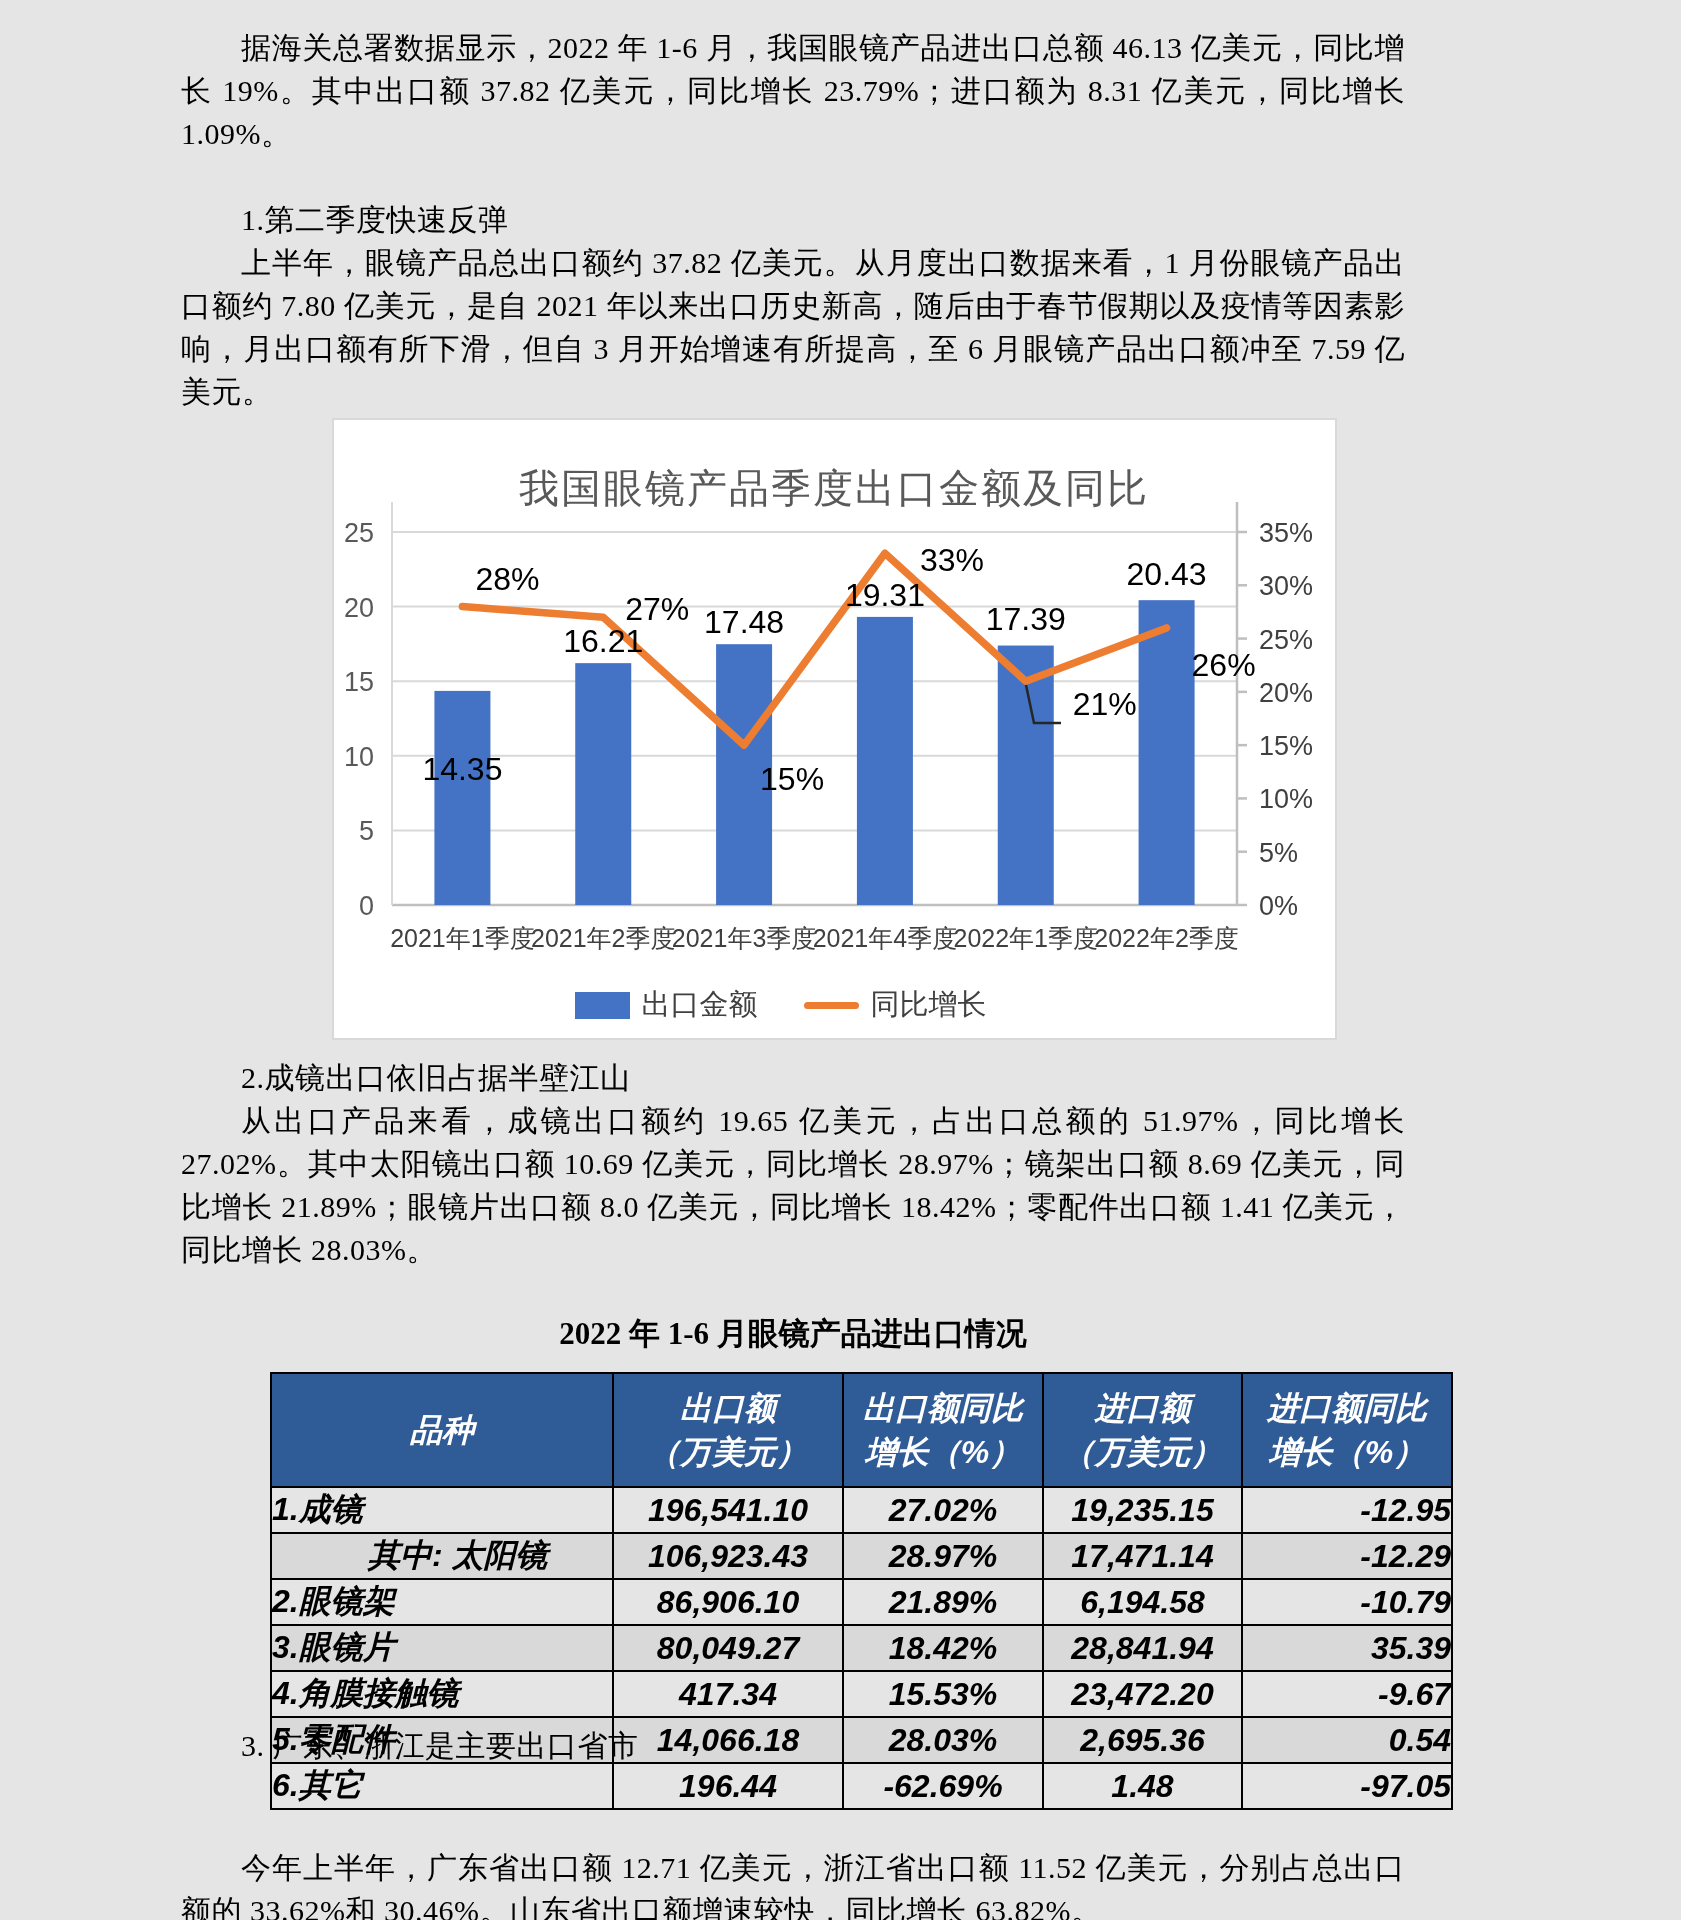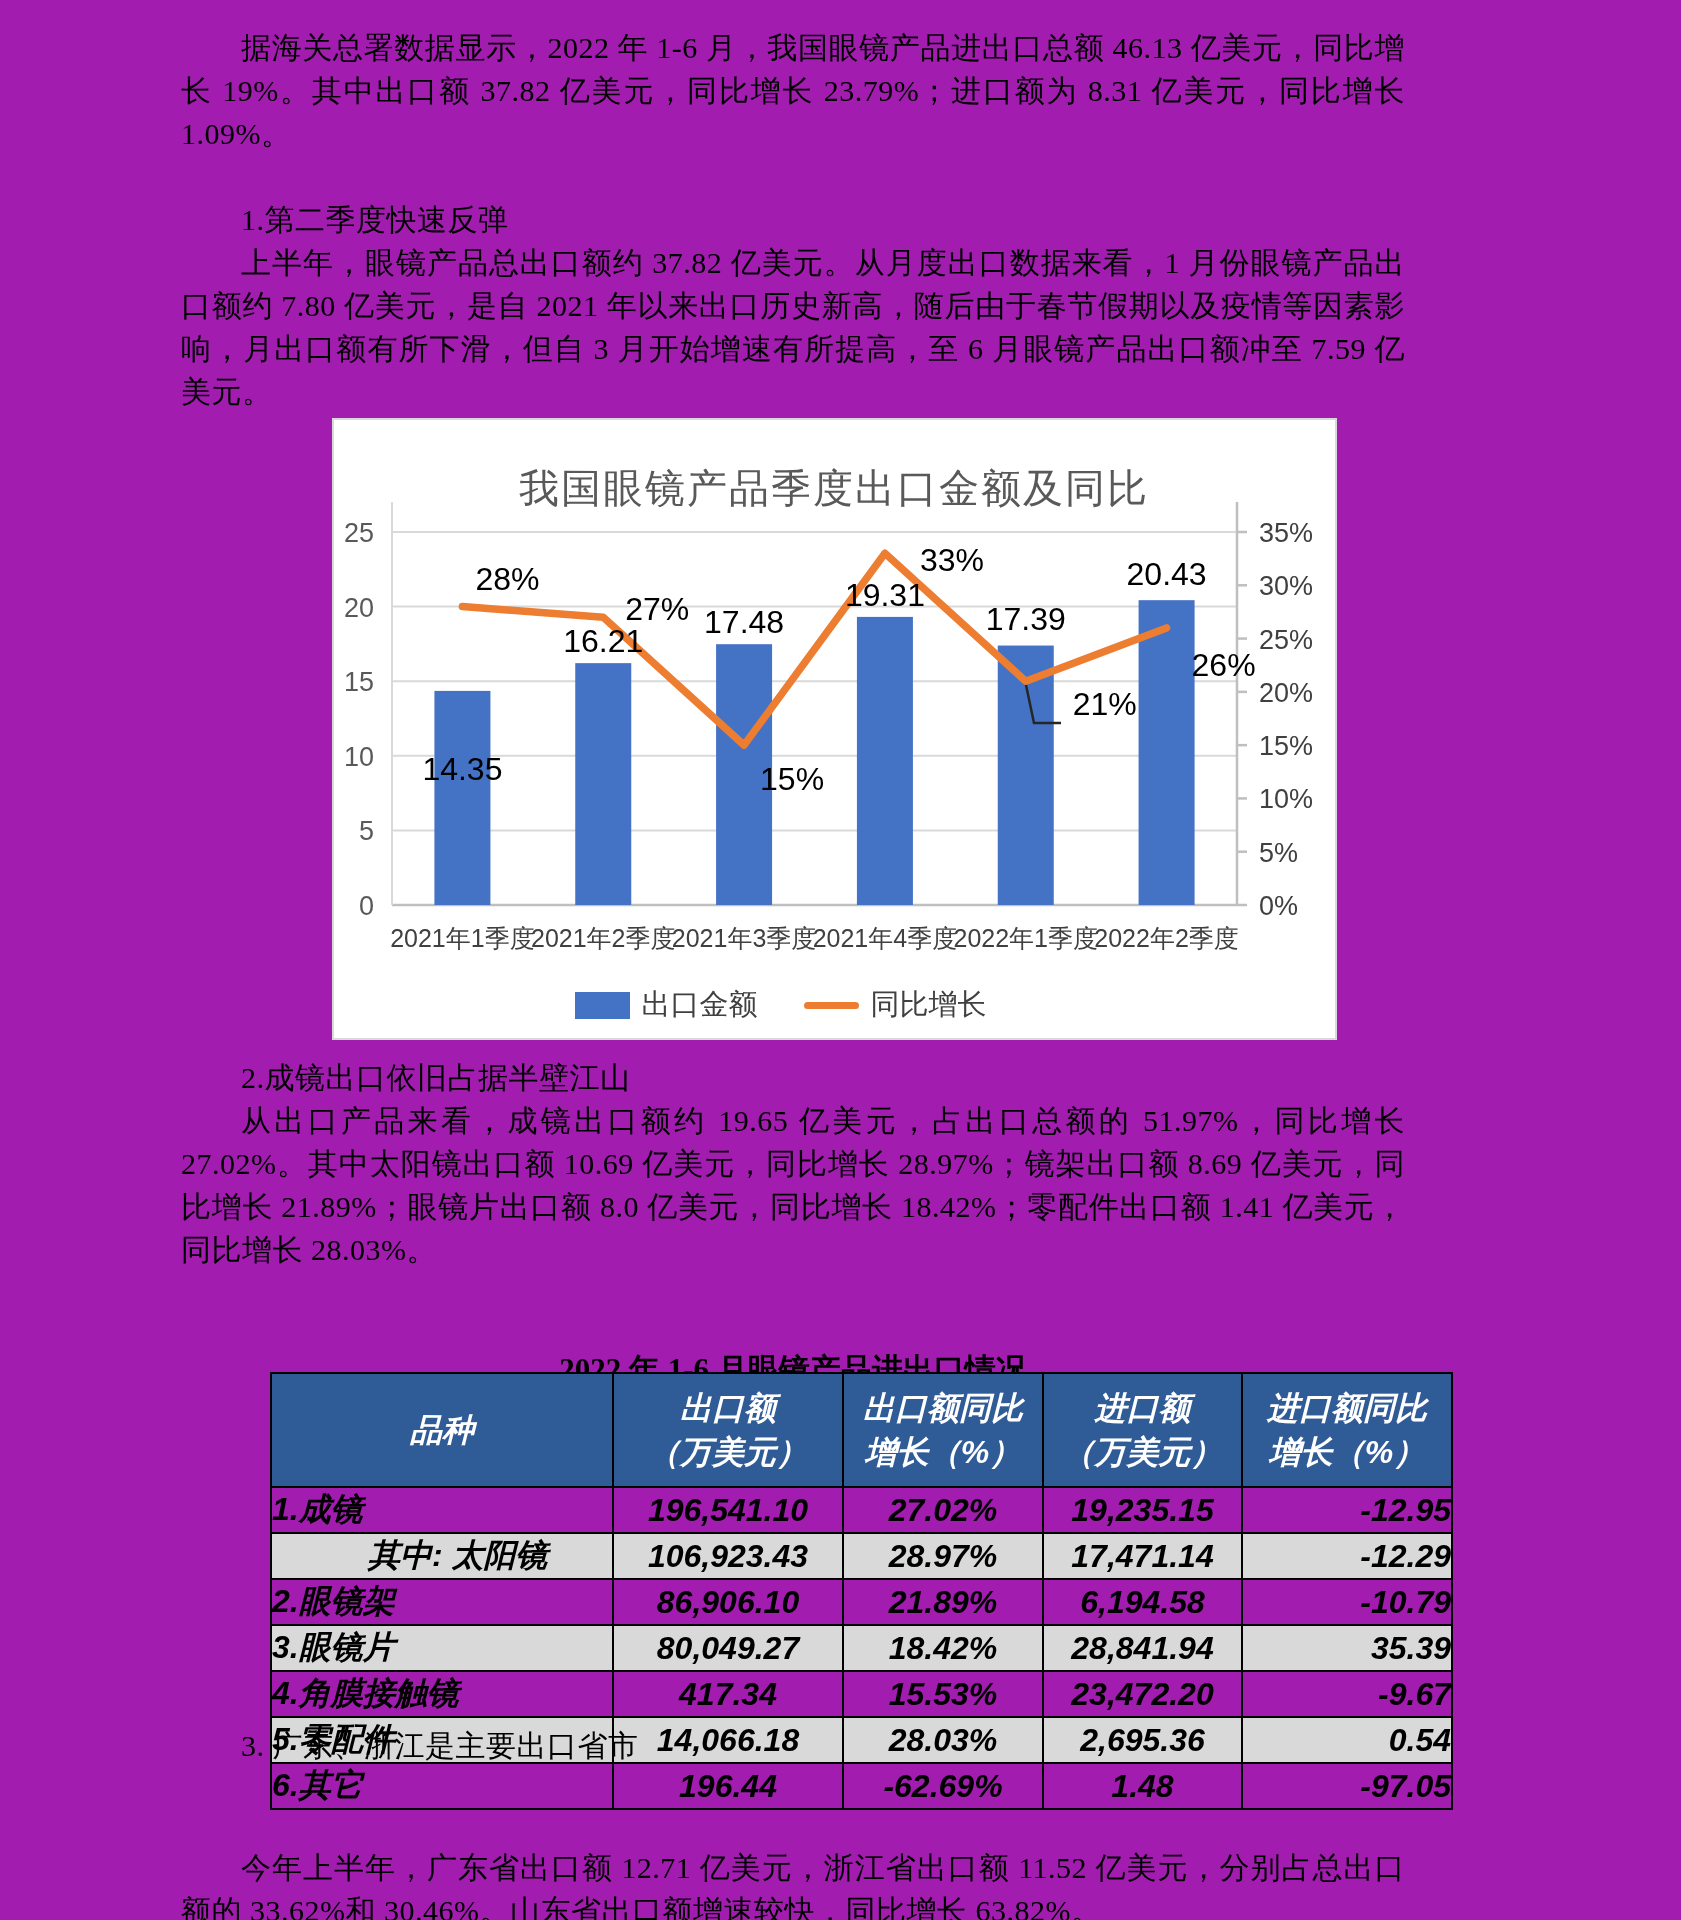--- a/index.html
+++ b/index.html
@@ -1,33 +1,33 @@
 <!DOCTYPE html>
 <html><head>
 <meta charset="utf-8">
 <style>
   html,body{margin:0;padding:0;background:#ffffff;}
-  .page{position:relative;width:1681px;height:1920px;background:#a21caf;overflow:hidden;
+  .page{position:relative;width:1681px;height:1920px;background:#e5e5e5;overflow:hidden;
         font-family:"Liberation Serif","DejaVu Serif",serif;color:#000;}
   .tblock{position:absolute;left:181px;width:1224px;font-size:30px;line-height:43px;
           text-align:justify;letter-spacing:0.5px;}
   .indent{text-indent:2em;}
   
   .chartbox{position:absolute;left:332px;top:418px;width:1001px;height:618px;
             border:2px solid #d9d9d9;background:#fff;
             font-family:"Liberation Sans","DejaVu Sans",sans-serif;}
   .legend{position:absolute;left:0;top:560px;width:893px;height:50px;
           display:flex;align-items:center;justify-content:center;gap:12px;}
   .legend .sw-bar{width:55px;height:27px;background:#4472C4;}
   .legend .sw-line{width:55px;height:7px;border-radius:4px;background:#ED7D31;margin-left:34px;}
   .legend .ltxt{font-size:29px;color:#404040;}
   
   .tbl-title{position:absolute;left:181px;top:1313px;width:1224px;text-align:center;
              font-weight:bold;font-size:31px;
-             font-family:"Liberation Serif","DejaVu Serif",serif;margin-top:36px;}
+             font-family:"Liberation Serif","DejaVu Serif",serif;}
   table.datatable{position:absolute;left:270px;top:1372px;width:1181px;
             border-collapse:collapse;table-layout:fixed;
             font-family:"Liberation Sans","DejaVu Sans",sans-serif;font-style:italic;}
   table.datatable td,table.datatable th{border:2px solid #000;font-size:32px;overflow:hidden;}
   table.datatable th{background:#2F5B97;color:#fff;font-weight:bold;height:110px;
             text-align:center;line-height:44px;}
   table.datatable td{height:42px;font-weight:600;padding:0;}
   tr.shaded td{background:#D9D9D9;}
   td.c-name{text-align:left;padding-left:14px;margin-top:19px;}
   td.c-name.sub{padding-left:96px;}

